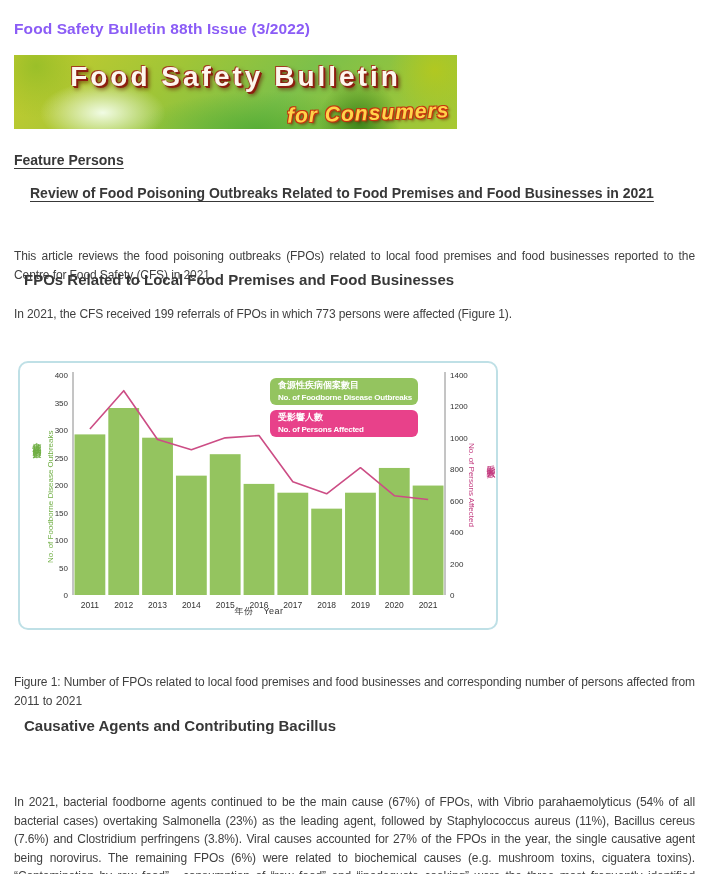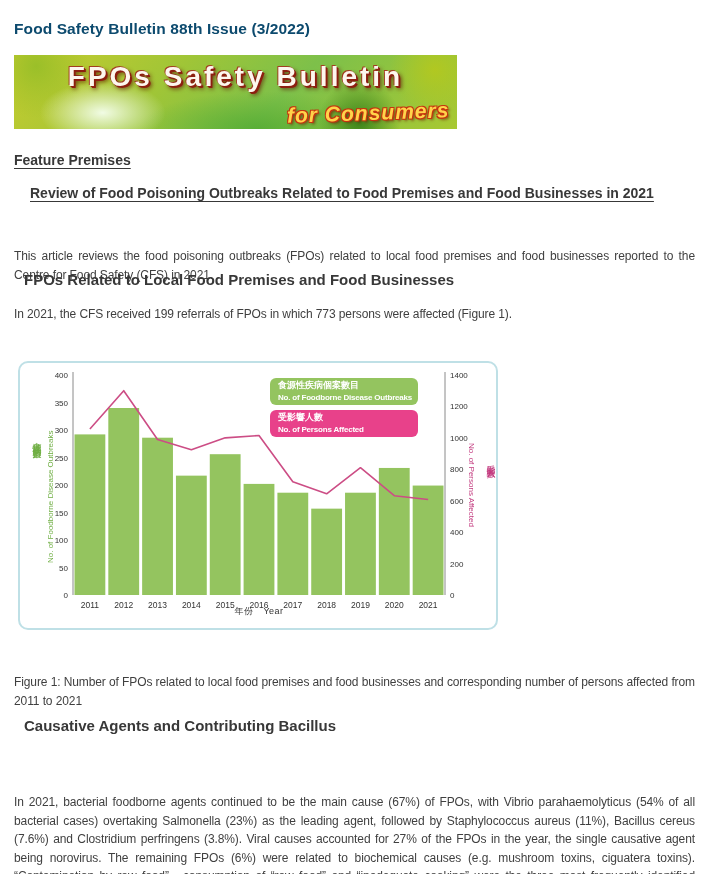--- a/index.html
+++ b/index.html
@@ -3,21 +3,21 @@
 <meta charset="utf-8">
 <style>
   html,body{margin:0;padding:0;}
   body{
     width:709px;height:874px;overflow:hidden;background:#ffffff;
     font-family:"Liberation Sans","DejaVu Sans",sans-serif;
     position:relative;color:#3f3f3f;
   }
   .abs{position:absolute;left:14px;right:14px;}
   #page-title{
-    top:20px;font-size:15.5px;font-weight:bold;color:#0c4a6e;letter-spacing:.1px;
+    top:20px;font-size:15.5px;font-weight:bold;color:#8b5cf6;letter-spacing:.1px;
   }
   
   #banner{
     top:55px;left:14px;width:443px;height:74px;right:auto;
     background:
       radial-gradient(ellipse 90px 45px at 20% 78%, rgba(245,255,238,.95), rgba(245,255,238,0) 70%),
       radial-gradient(circle 55px at 78% 90%, rgba(46,120,20,.85), rgba(46,120,20,0) 75%),
       radial-gradient(circle 60px at 95% 20%, rgba(180,200,30,.9), rgba(180,200,30,0) 75%),
       radial-gradient(circle 70px at 5% 15%, rgba(150,190,40,.9), rgba(150,190,40,0) 75%),
       radial-gradient(ellipse 160px 50px at 55% 100%, rgba(80,170,50,.8), rgba(80,170,50,0) 75%),
@@ -75,25 +75,25 @@
     position:absolute;left:53px;width:372px;top:242px;text-align:center;
     font-size:9px;color:#333;letter-spacing:.5px;
   }
 </style>
 </head>
 <body>
 
 <div class="abs" id="page-title">Food Safety Bulletin 88th Issue (3/2022)</div>
 
 <div id="banner" class="abs">
-  <div id="banner-title">FPOs Safety Bulletin</div>
+  <div id="banner-title">Food Safety Bulletin</div>
   <div id="banner-subtitle">for Consumers</div>
 </div>
 
-<div class="abs doc-heading-underline" id="feature-heading">Feature Premises</div>
+<div class="abs doc-heading-underline" id="feature-heading">Feature Persons</div>
 
 <div class="abs doc-heading-underline" id="review-heading">Review of Food Poisoning Outbreaks Related to Food Premises and Food Businesses in 2021</div>
 
 <div class="abs doc-para" id="intro-para">This article reviews the food poisoning outbreaks (FPOs) related to local food premises and food businesses reported to the Centre for Food Safety (CFS) in 2021.</div>
 
 <div class="abs doc-heading" id="fpo-heading">FPOs Related to Local Food Premises and Food Businesses</div>
 
 <div class="abs doc-para" id="fpo-para">In 2021, the CFS received 199 referrals of FPOs in which 773 persons were affected (Figure 1).</div>
 
 <div id="chart-card">

